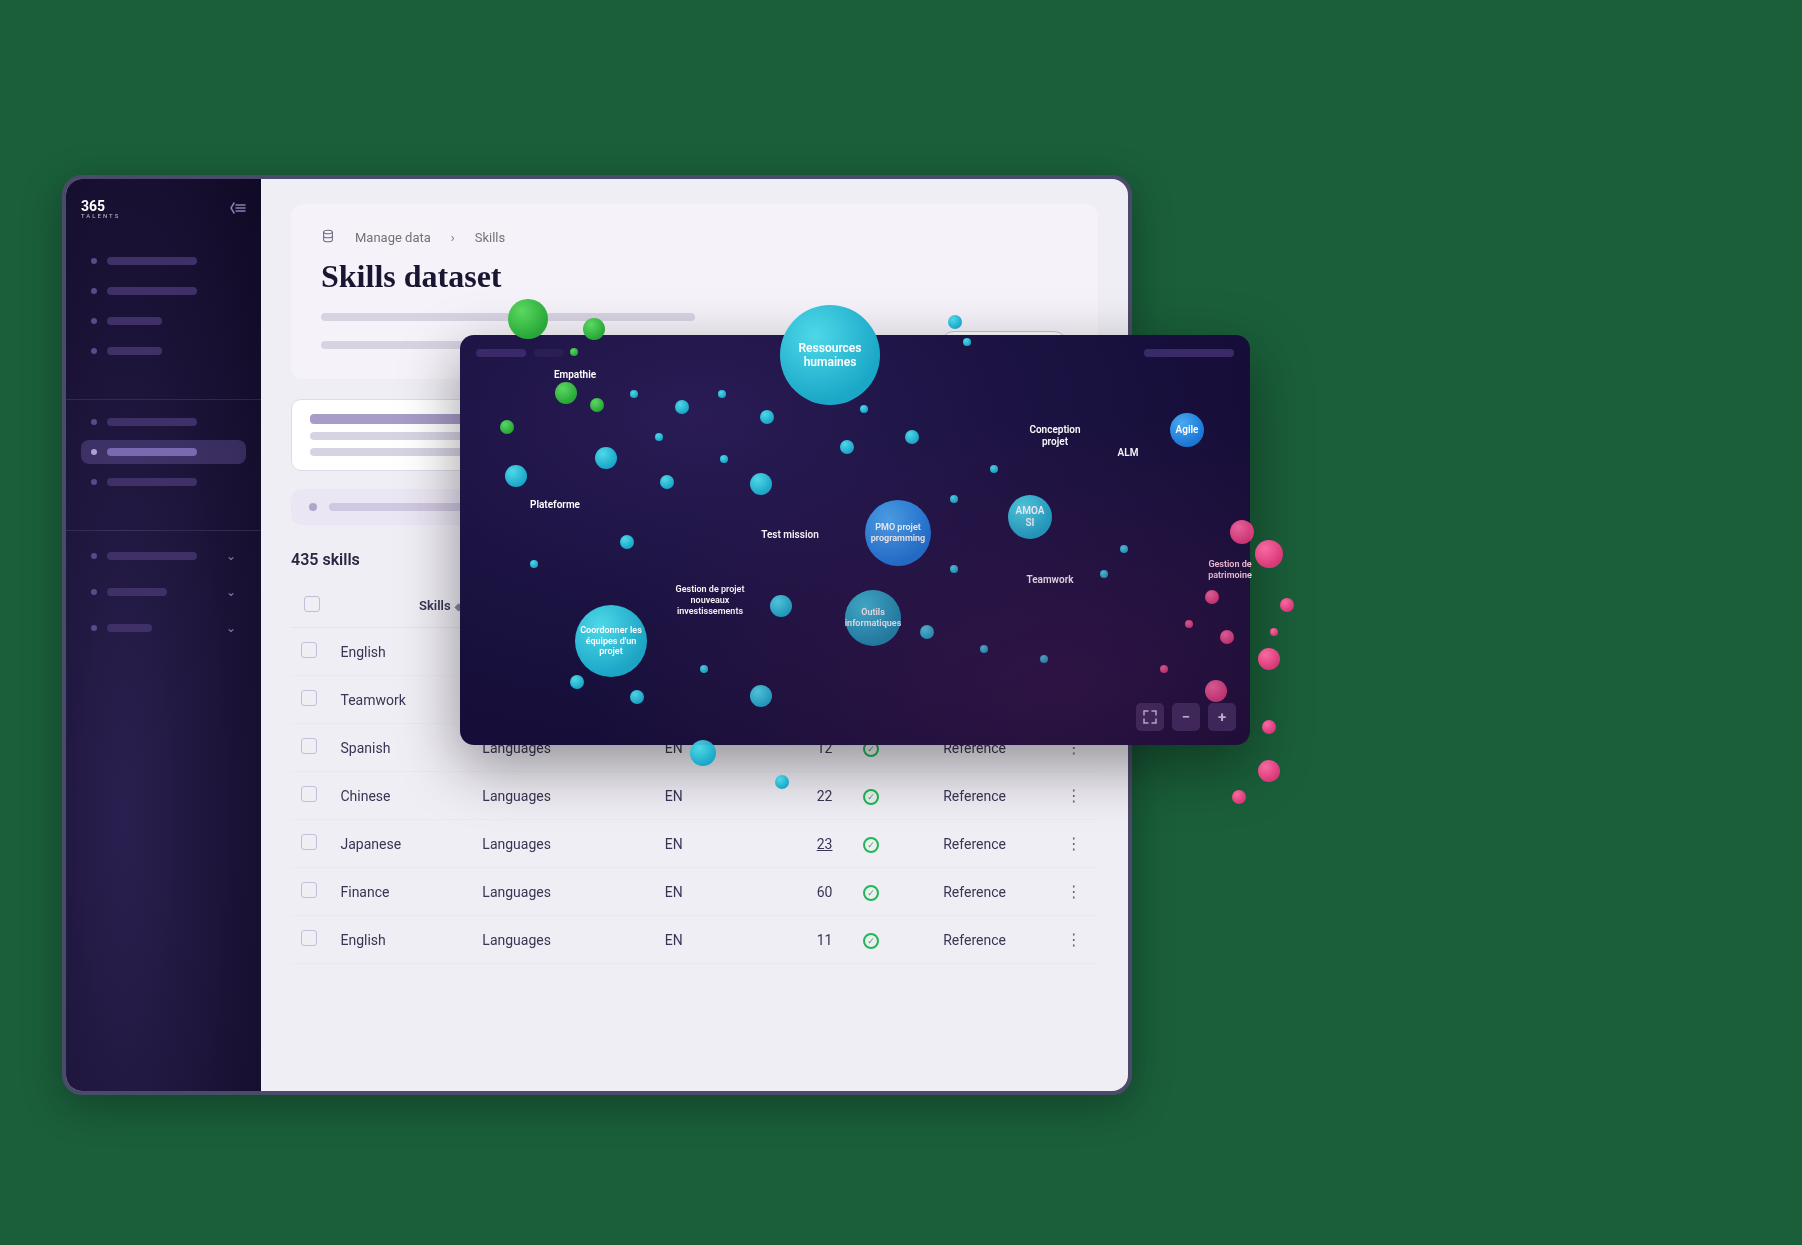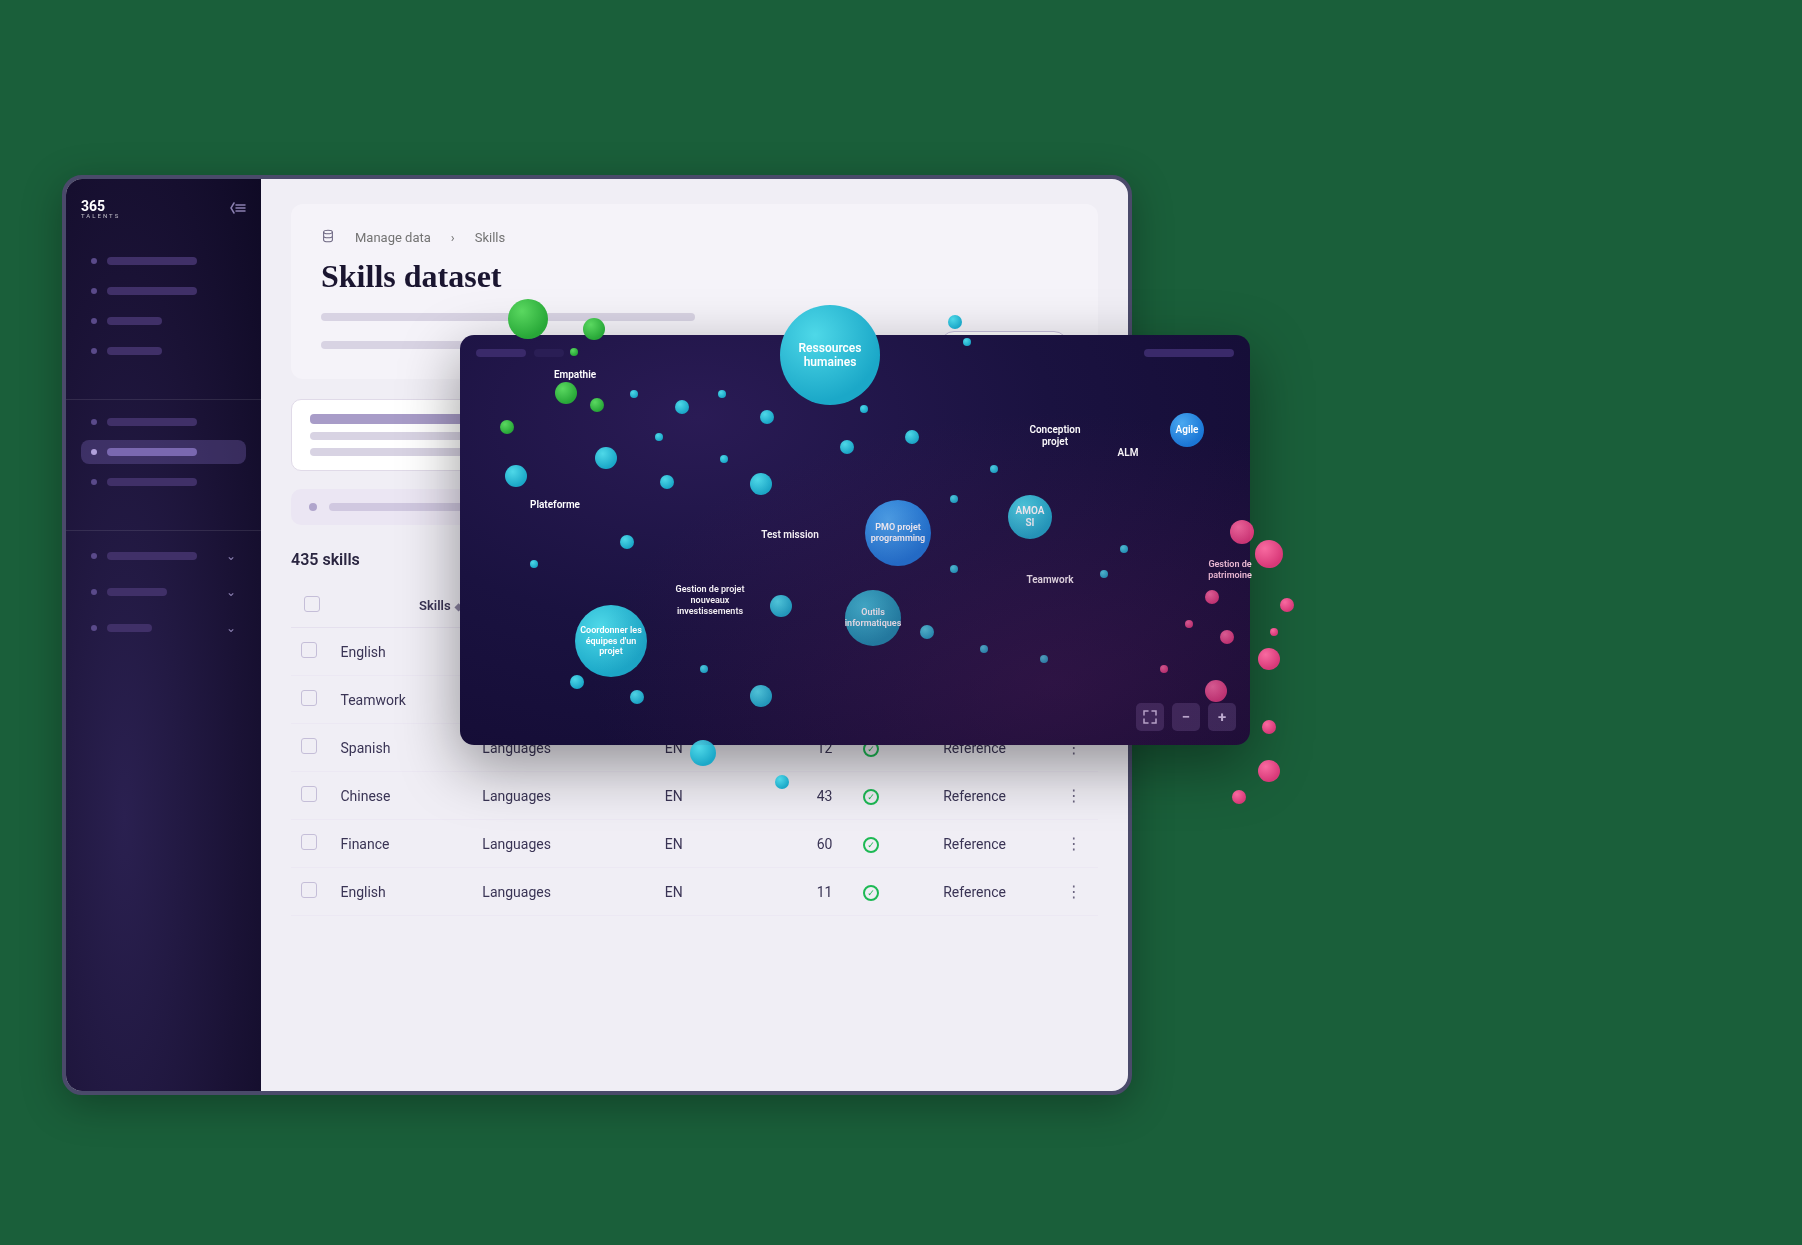--- a/index.html
+++ b/index.html
@@ -467,21 +467,31 @@
             <td class="col-emp"><span class="">12</span></td>
             <td class="col-status"><span class="status-icon">✓</span></td>
             <td class="col-src">Reference</td>
             <td class="col-actions"><span class="kebab">⋮</span></td>
           </tr>
           <tr>
             <td class="col-check"><span class="checkbox"></span></td>
             <td class="col-skill">Chinese</td>
             <td class="col-cat">Languages</td>
             <td class="col-lang">EN</td>
-            <td class="col-emp"><span class="">43</span></td>
+            <td class="col-emp"><span class="">22</span></td>
+            <td class="col-status"><span class="status-icon">✓</span></td>
+            <td class="col-src">Reference</td>
+            <td class="col-actions"><span class="kebab">⋮</span></td>
+          </tr>
+          <tr>
+            <td class="col-check"><span class="checkbox"></span></td>
+            <td class="col-skill">Japanese</td>
+            <td class="col-cat">Languages</td>
+            <td class="col-lang">EN</td>
+            <td class="col-emp"><span class="underline">23</span></td>
             <td class="col-status"><span class="status-icon">✓</span></td>
             <td class="col-src">Reference</td>
             <td class="col-actions"><span class="kebab">⋮</span></td>
           </tr>
           <tr>
             <td class="col-check"><span class="checkbox"></span></td>
             <td class="col-skill">Finance</td>
             <td class="col-cat">Languages</td>
             <td class="col-lang">EN</td>
             <td class="col-emp"><span class="">60</span></td>

